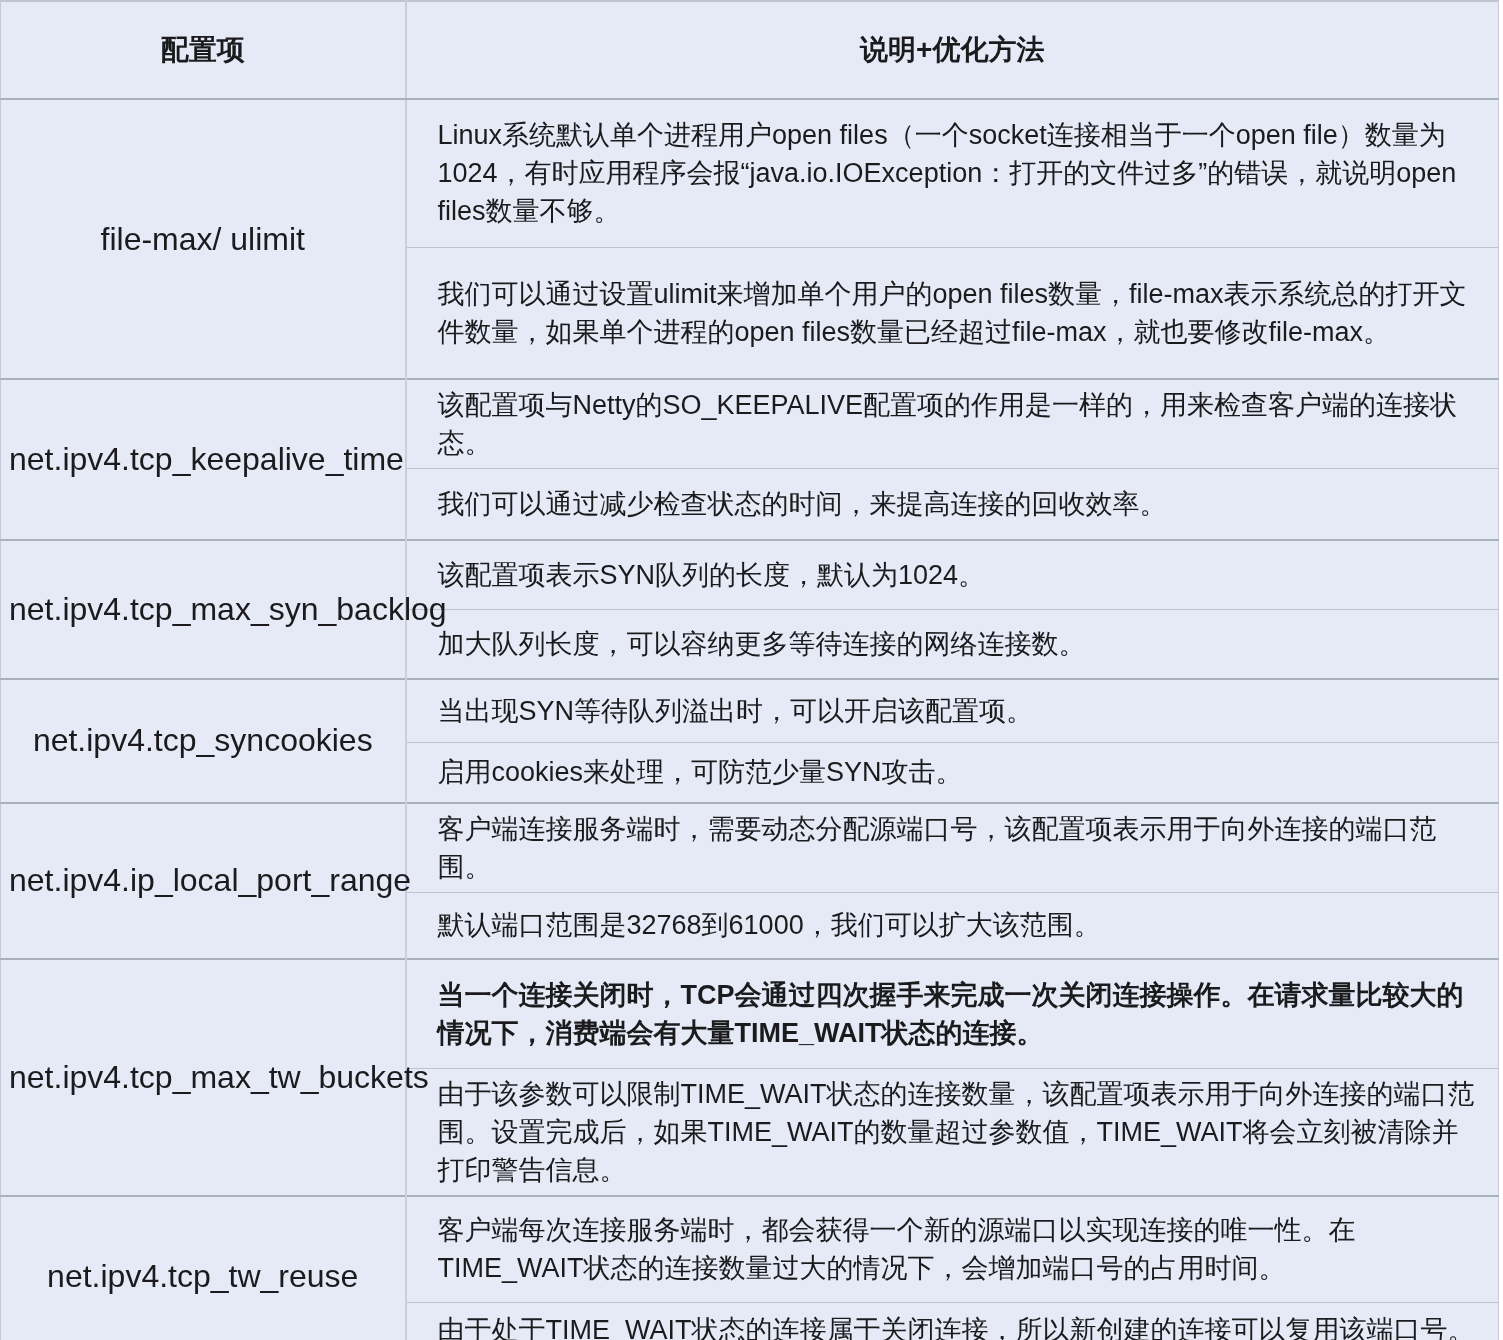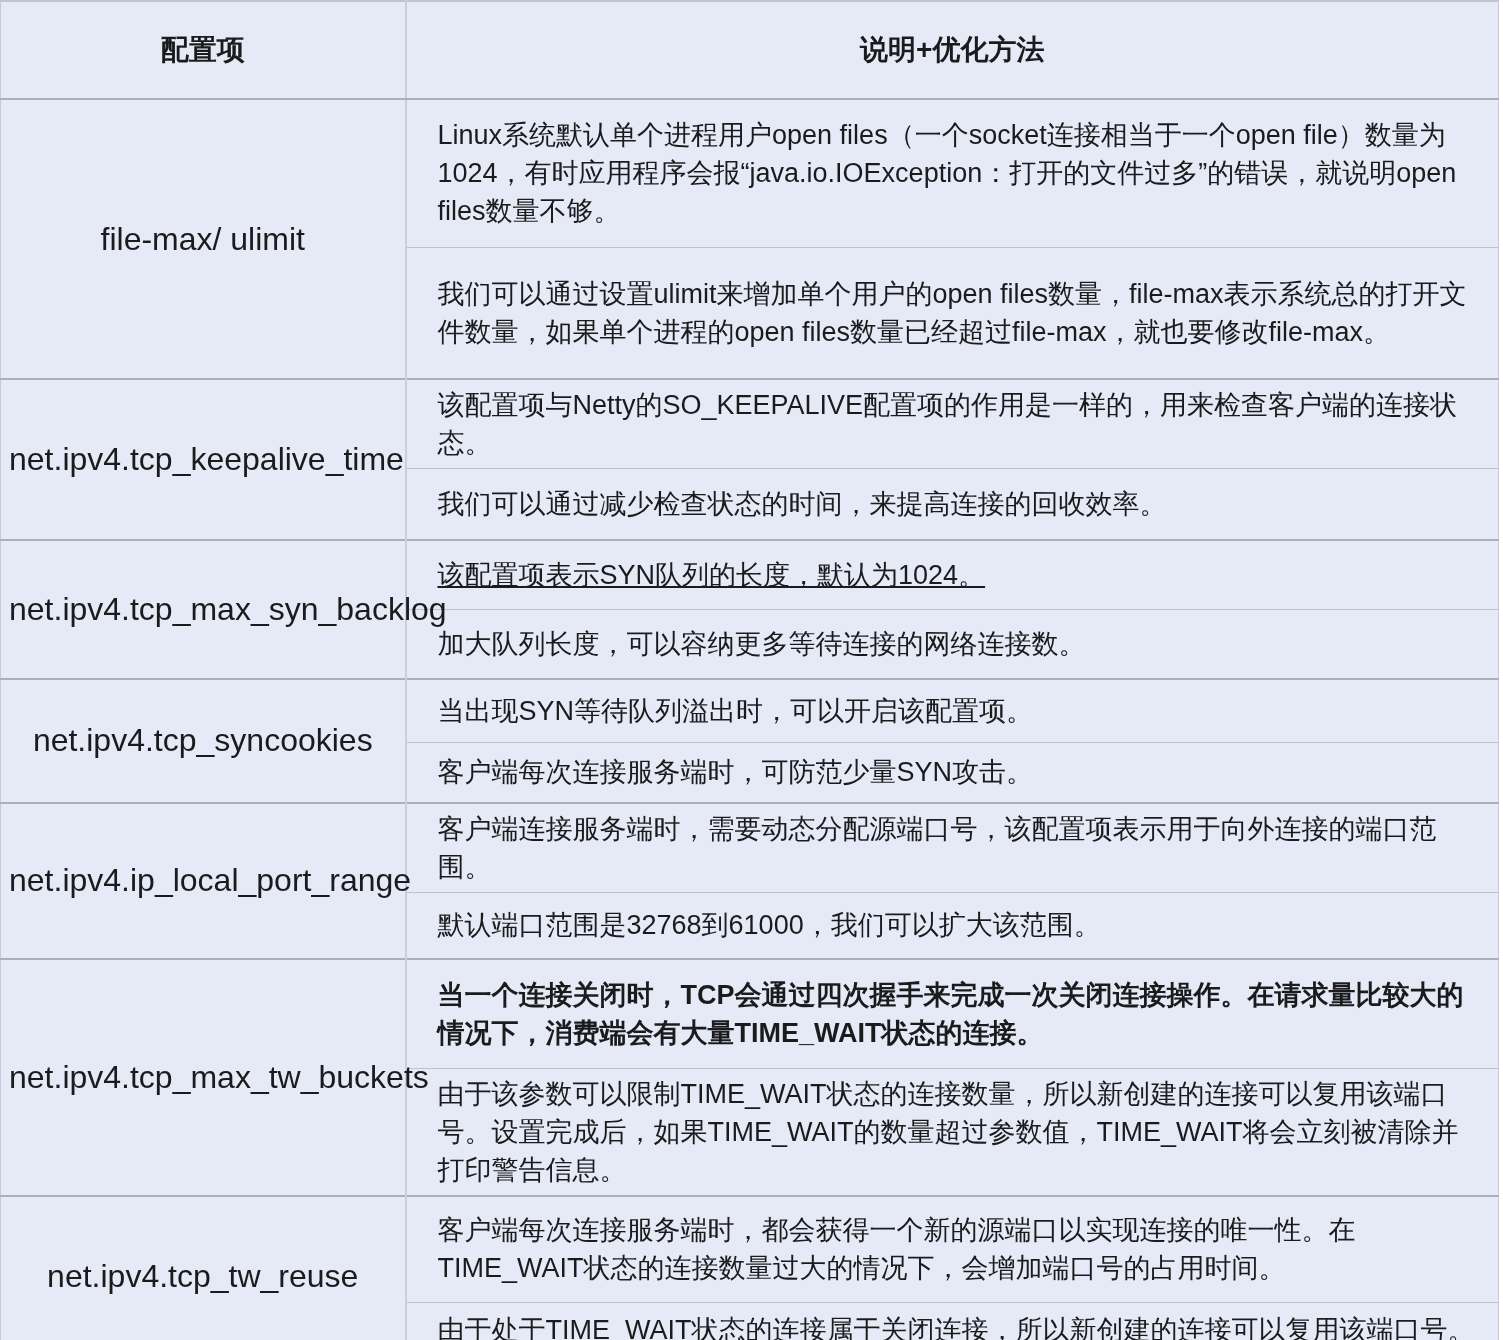--- a/index.html
+++ b/index.html
@@ -50,21 +50,21 @@
     padding: 6px 20px 6px 31px;
     text-align: left;
   }
   tr.group-start > td { border-top: 2px solid #a9afbb; }
   thead tr > th { border-bottom: 2px solid #a9afbb; }
   tr.sub > td.desc { border-top: 1px solid #bcc1cc; }
 
   
   .h148 { height: 148px; } .h108 { height: 132px; }
   .h78  { height: 78px;  } .h71  { height: 71px; border-radius: 19px;  }
-  .h70  { height: 70px; text-decoration: underline;  } .h69  { height: 69px; margin-left: 48px;  }
+  .h70  { height: 70px;  } .h69  { height: 69px; margin-left: 48px;  }
   .h64  { height: 64px;  } .h60  { height: 60px;  }
   .h67  { height: 67px;  }
   .h109 { height: 109px; font-weight: bold; } .h126 { height: 126px; }
   .h107 { height: 107px; } .h66  { height: 55px;  }
 </style>
 </head>
 <body>
 
 <div class="page">
   <table class="config-table">
@@ -102,37 +102,37 @@
       </tr>
       <tr class="sub">
         <td class="desc h69">加大队列长度，可以容纳更多等待连接的网络连接数。</td>
       </tr>
 
       <tr class="group-start">
         <td class="config" rowspan="2">net.ipv4.tcp_syncookies</td>
         <td class="desc h64">当出现SYN等待队列溢出时，可以开启该配置项。</td>
       </tr>
       <tr class="sub">
-        <td class="desc h60">客户端每次连接服务端时，可防范少量SYN攻击。</td>
+        <td class="desc h60">启用cookies来处理，可防范少量SYN攻击。</td>
       </tr>
 
       <tr class="group-start">
         <td class="config" rowspan="2">net.ipv4.ip_local_port_range</td>
         <td class="desc h69">客户端连接服务端时，需要动态分配源端口号，该配置项表示用于向外连接的端口范围。</td>
       </tr>
       <tr class="sub">
         <td class="desc h67">默认端口范围是32768到61000，我们可以扩大该范围。</td>
       </tr>
 
       <tr class="group-start">
         <td class="config" rowspan="2">net.ipv4.tcp_max_tw_buckets</td>
         <td class="desc h109">当一个连接关闭时，TCP会通过四次握手来完成一次关闭连接操作。在请求量比较大的情况下，消费端会有大量TIME_WAIT状态的连接。</td>
       </tr>
       <tr class="sub">
-        <td class="desc h126">由于该参数可以限制TIME_WAIT状态的连接数量，所以新创建的连接可以复用该端口号。设置完成后，如果TIME_WAIT的数量超过参数值，TIME_WAIT将会立刻被清除并打印警告信息。</td>
+        <td class="desc h126">由于该参数可以限制TIME_WAIT状态的连接数量，该配置项表示用于向外连接的端口范围。设置完成后，如果TIME_WAIT的数量超过参数值，TIME_WAIT将会立刻被清除并打印警告信息。</td>
       </tr>
 
       <tr class="group-start">
         <td class="config" rowspan="2">net.ipv4.tcp_tw_reuse</td>
         <td class="desc h107">客户端每次连接服务端时，都会获得一个新的源端口以实现连接的唯一性。在TIME_WAIT状态的连接数量过大的情况下，会增加端口号的占用时间。</td>
       </tr>
       <tr class="sub">
         <td class="desc h66">由于处于TIME_WAIT状态的连接属于关闭连接，所以新创建的连接可以复用该端口号。</td>
       </tr>
     </tbody>

